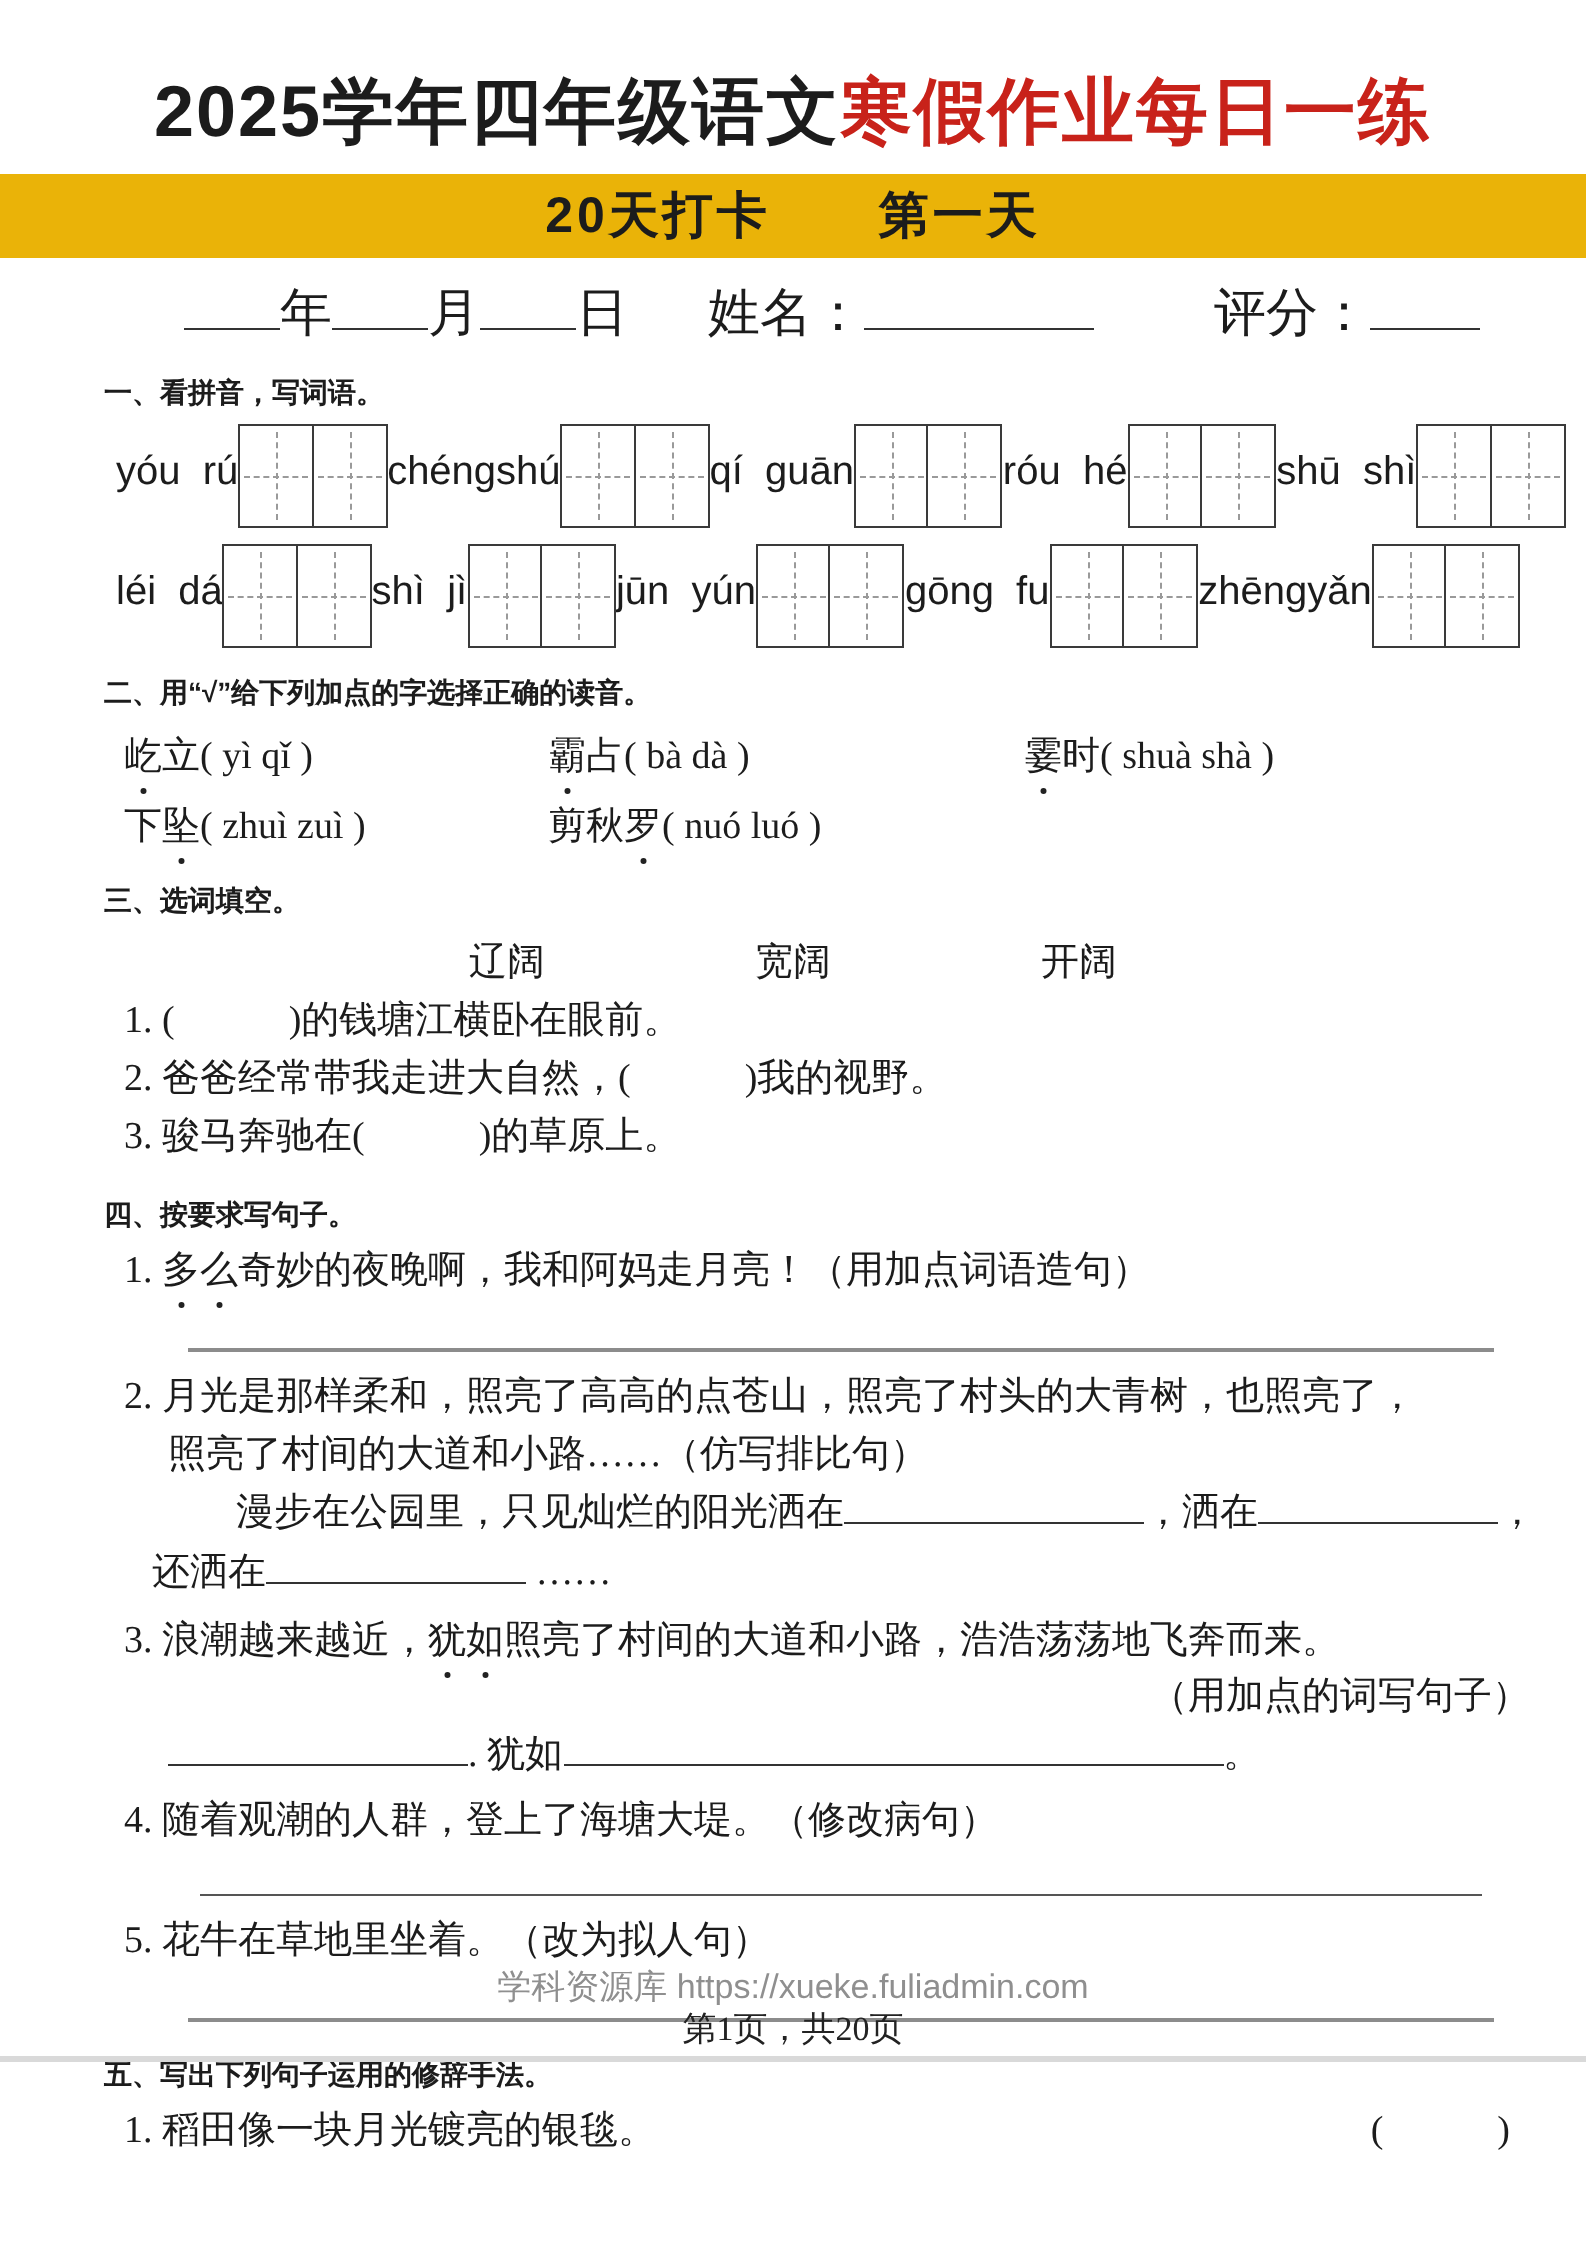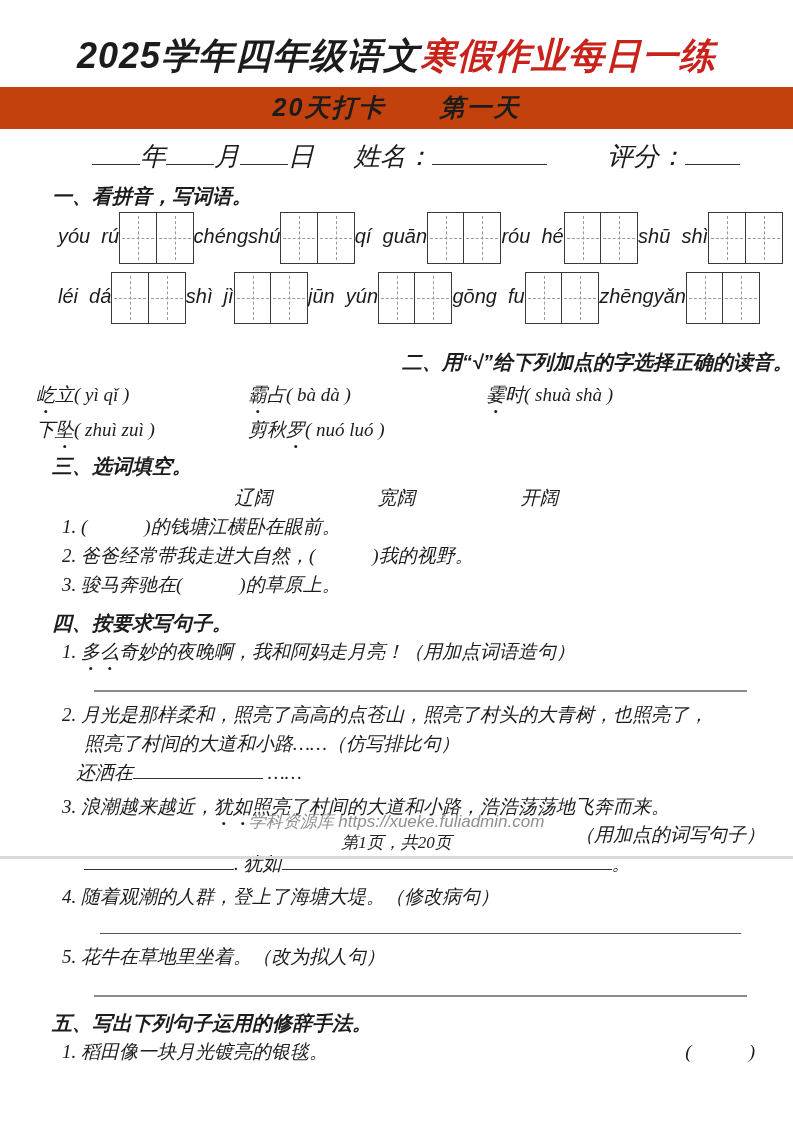--- a/index.html
+++ b/index.html
@@ -1,43 +1,43 @@
 <!DOCTYPE html>
 <html><head>
 <meta charset="utf-8">
 <style>
   * { box-sizing: border-box; }
   html,body { margin:0; padding:0; }
   body {
     width:793px; height:1121px; margin:0 auto; background:#ffffff;
     font-family:"Liberation Serif", serif; color:#1c1c1c; overflow:hidden;
   }
-  .page { position:relative; width:793px; height:859px;font-style:italic; }
+  .page { position:relative; width:793px; height:1031px; }
 
   .main-title {
     text-align:center; font-family:"Liberation Sans", sans-serif;
     font-weight:bold; font-size:36px; padding-top:32px; letter-spacing:1px;
     white-space:nowrap;
   }
   .main-title .red { color:#c8221a; }
 
   .banner {
-    margin-top:6px; background:#c2410c; text-align:center;
+    margin-top:6px; background:#eab308; text-align:center;
     font-family:"Liberation Sans", sans-serif; font-weight:bold;
     font-size:25px; padding:4px 0 5px 0; letter-spacing:2px;
   }
 
   .dateline { margin:10px 0 0 92px; font-size:26px; white-space:nowrap; }
   .bl { display:inline-block; border-bottom:1.5px solid #333; height:15px; vertical-align:baseline; }
   .w48 { width:48px; } .w115 { width:115px; } .w55 { width:55px; }
   .gap40 { display:inline-block; width:40px; } .gap60 { display:inline-block; width:60px; }
 
   .sec-title {
     font-family:"Liberation Sans", sans-serif; font-weight:bold;
-    font-size:20px; padding-left:52px; margin-top:8px; line-height:28px;
+    font-size:14px; padding-left:52px; margin-top:8px; line-height:28px;
   }
 
   
   .py-row { display:flex; justify-content:space-between; padding:2px 44px 0 58px; }
   .py-col { display:flex; flex-direction:row; align-items:center; }
   .py { font-family:"Liberation Sans", sans-serif; font-size:20px; white-space:pre; margin-bottom:3px; }
   .tzg { display:flex; }
   .tzg-cell { width:38px; height:52px; border:1.6px solid #3a3a3a; position:relative; background:#fff; }
   .tzg-cell + .tzg-cell { margin-left:-1.6px; }
   .tzg-cell::before { content:""; position:absolute; left:50%; top:3px; bottom:3px; border-left:1px dashed #9a9a9a; }
@@ -46,21 +46,21 @@
   
   .dt { position:relative; display:inline-block; }
   .dt::after {
     content:""; position:absolute; left:50%; bottom:-4px; transform:translateX(-50%);
     width:3.5px; height:3.5px; background:#222; border-radius:50%;
   }
 
   
   .s2-grid {
     display:grid; grid-template-columns:212px 238px auto;
-    padding-left:36px; font-size:19px; row-gap:6px; margin-top:4px; line-height:29px;
+    padding-left:62px; font-size:19px; row-gap:6px; margin-top:4px; line-height:29px;
   }
 
   
   .word-bank { display:flex; justify-content:center; gap:105px; font-size:19px; margin-top:4px; line-height:28px; }
   .q { padding-left:62px; font-size:19px; line-height:29px; }
   .q-cont { padding-left:84px; font-size:19px; line-height:29px; }
   .q-sub { padding-left:118px; font-size:19px; line-height:30px; }
   .q-sub2 { padding-left:76px; font-size:19px; line-height:30px; }
 
   
@@ -162,21 +162,21 @@
     </div>
     <div class="py-col">
       <div class="py">zhēngyǎn</div>
       <div class="tzg">
           <div class="tzg-cell"></div>
           <div class="tzg-cell"></div>
         </div>
     </div>
   </div>
 
-  <div class="sec-title" style="margin-top:24px;text-align:right;">二、用“√”给下列加点的字选择正确的读音。</div>
+  <div class="sec-title" style="margin-top:8px;">二、用“√”给下列加点的字选择正确的读音。</div>
   <div class="s2-grid">
     <div><span></span><span class="dt">屹</span><span>立( yì  qǐ )</span></div>
     <div><span></span><span class="dt">霸</span><span>占( bà  dà )</span></div>
     <div><span></span><span class="dt">霎</span><span>时( shuà  shà )</span></div>
     <div><span>下</span><span class="dt">坠</span><span>( zhuì  zuì )</span></div>
     <div><span>剪秋</span><span class="dt">罗</span><span>( nuó  luó )</span></div>
   </div>
 
   <div class="sec-title" style="margin-top:8px;">三、选词填空。</div>
   <div class="word-bank">
@@ -191,20 +191,23 @@
   <div class="sec-title" style="margin-top:10px;">四、按要求写句子。</div>
   <div class="q">
     <span>1. </span><span class="dt">多</span><span class="dt">么</span><span>奇妙的夜晚啊，我和阿妈走月亮！（用加点词语造句）</span>
   </div>
   <div class="ans-line"></div>
 
   <div class="q" style="margin-top:8px;">
     <span>2. </span><span>月光是那样柔和，照亮了高高的点苍山，照亮了村头的大青树，也照亮了，</span>
   </div>
   <div class="q-cont">照亮了村间的大道和小路……（仿写排比句）</div>
+  <div class="q-sub">
+    <span>漫步在公园里，只见灿烂的阳光洒在</span><span class="bl w150"></span><span>，洒在</span><span class="bl w120"></span><span>，</span>
+  </div>
   <div class="q-sub2">
     <span>还洒在</span><span class="bl w130"></span>&nbsp;<span>……</span>
   </div>
 
   <div class="q" style="margin-top:4px;">
     <span>3. </span><span>浪潮越来越近，</span><span class="dt">犹</span><span class="dt">如</span><span>照亮了村间的大道和小路，浩浩荡荡地飞奔而来。</span>
   </div>
   <div class="note-right">（用加点的词写句子）</div>
   <div class="ansrow">
     <span class="bl w150"></span><span>. 犹如</span><span class="bl w330"></span><span>。</span>

